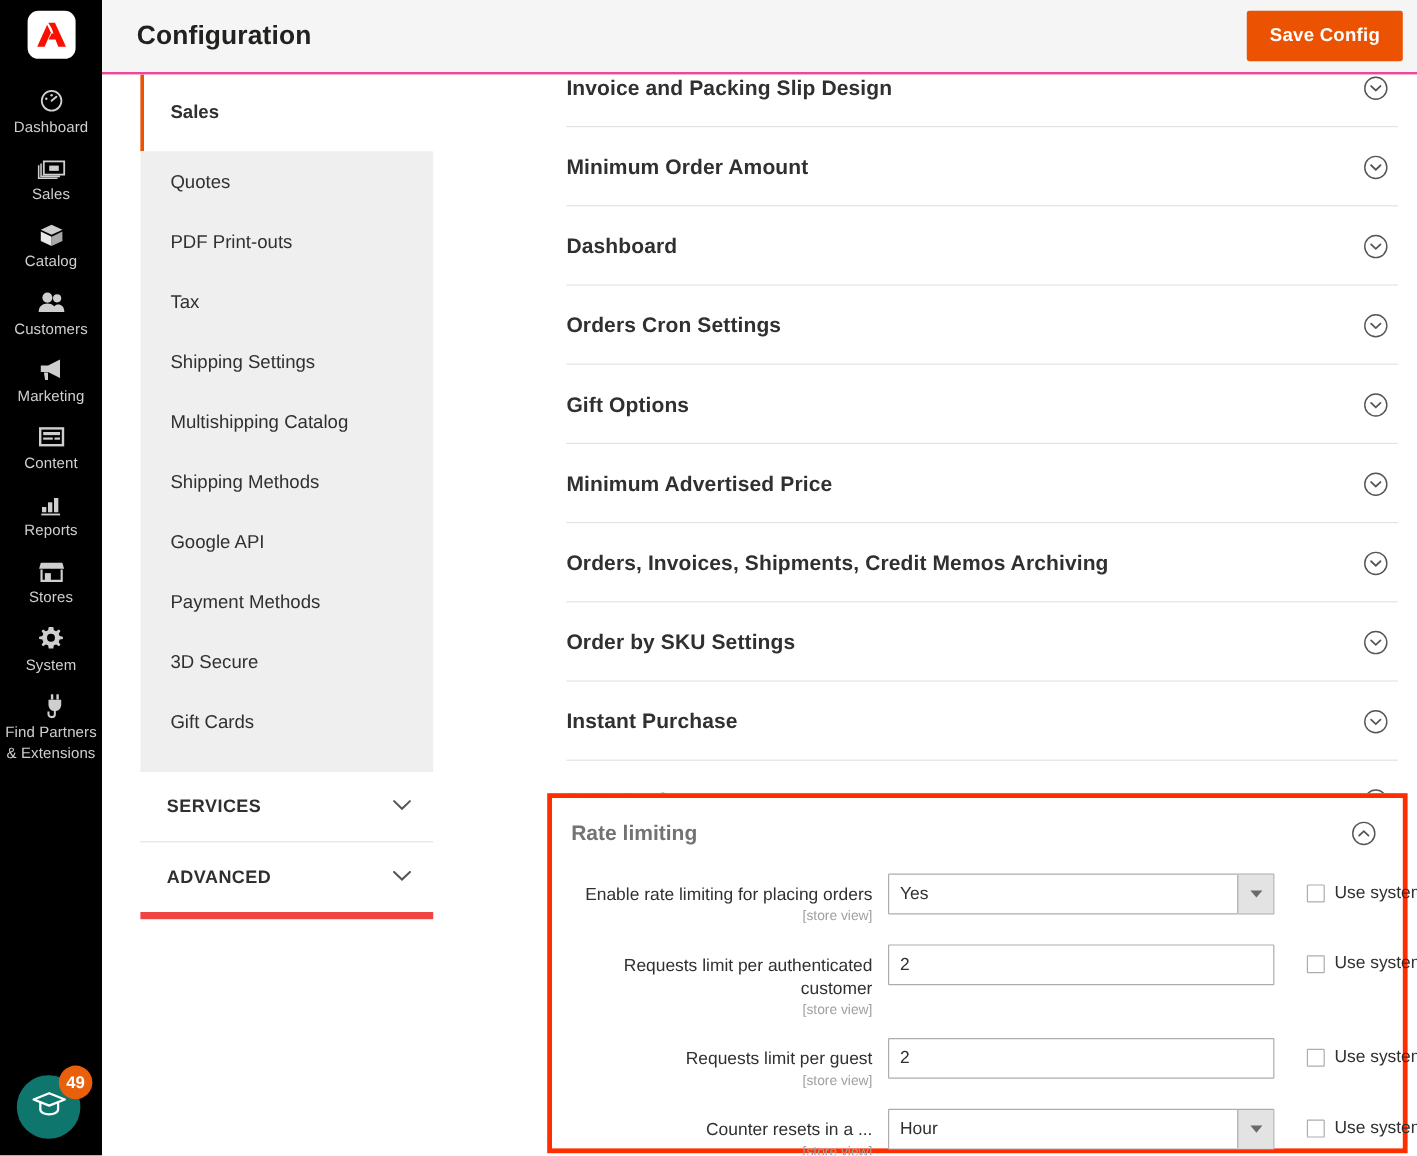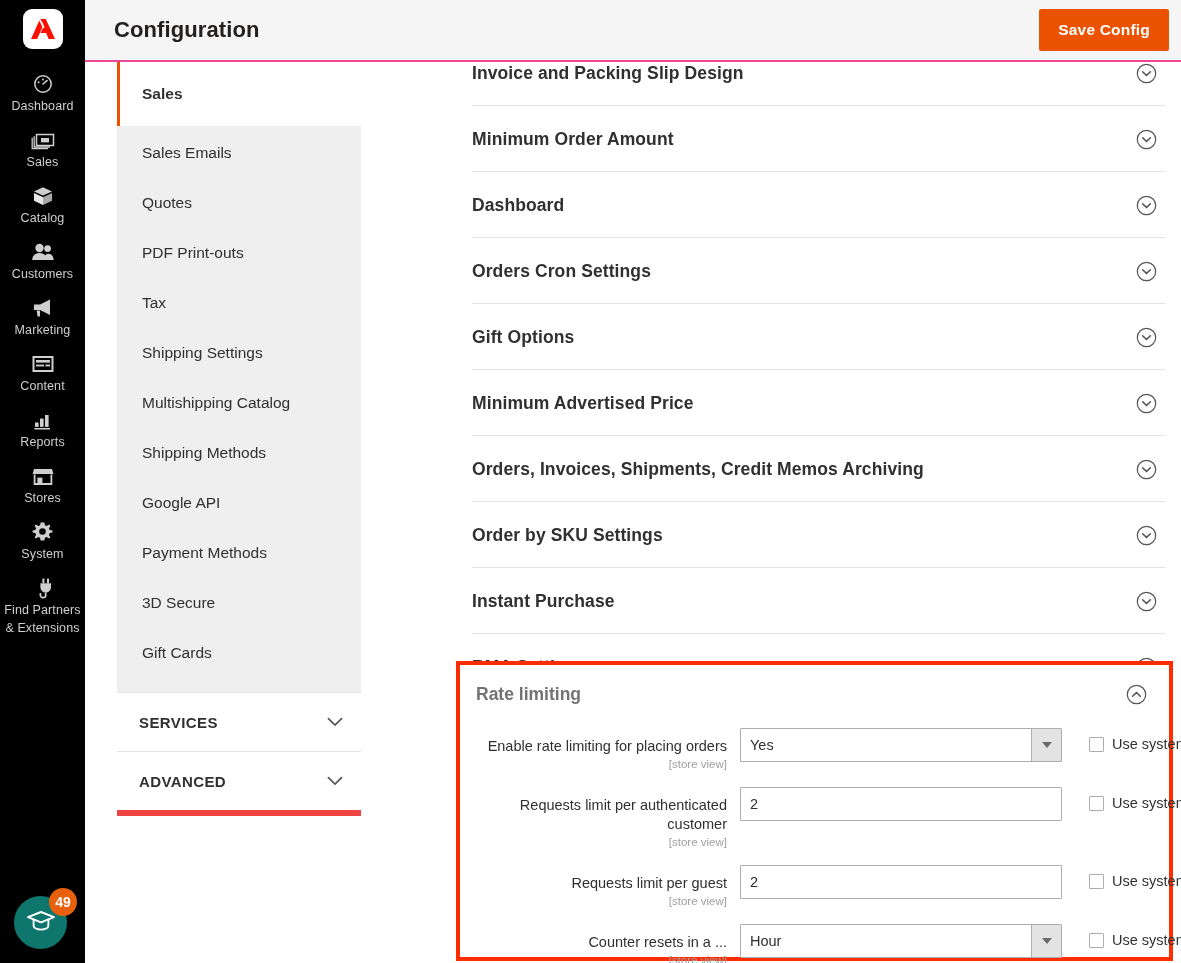--- a/index.html
+++ b/index.html
@@ -301,21 +301,20 @@
     </div>
   </div>
 
   <div class="right">
 
     <div class="config-nav">
       <div class="nav-active">
         <span class="t">Sales</span>
       </div>
       <div class="nav-group">
-        <div class="nav-item">Sales Emails</div>
         <div class="nav-item">Quotes</div>
         <div class="nav-item">PDF Print-outs</div>
         <div class="nav-item">Tax</div>
         <div class="nav-item">Shipping Settings</div>
         <div class="nav-item">Multishipping Catalog</div>
         <div class="nav-item">Shipping Methods</div>
         <div class="nav-item">Google API</div>
         <div class="nav-item">Payment Methods</div>
         <div class="nav-item">3D Secure</div>
         <div class="nav-item">Gift Cards</div>

